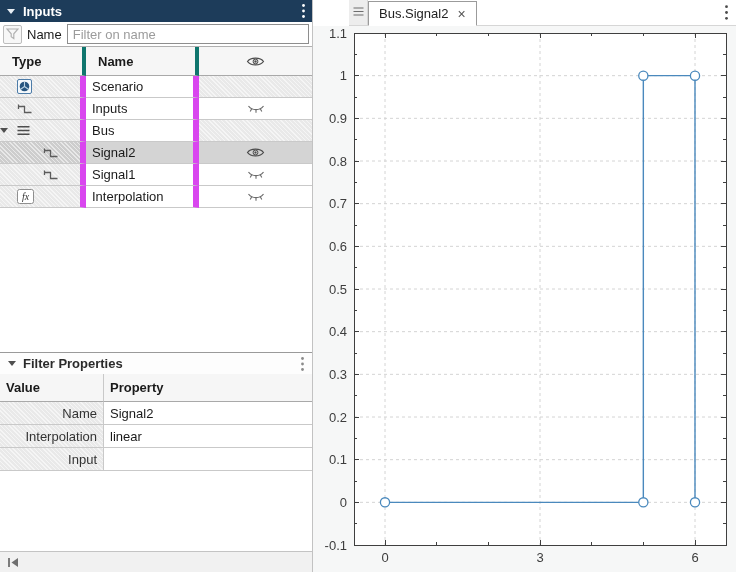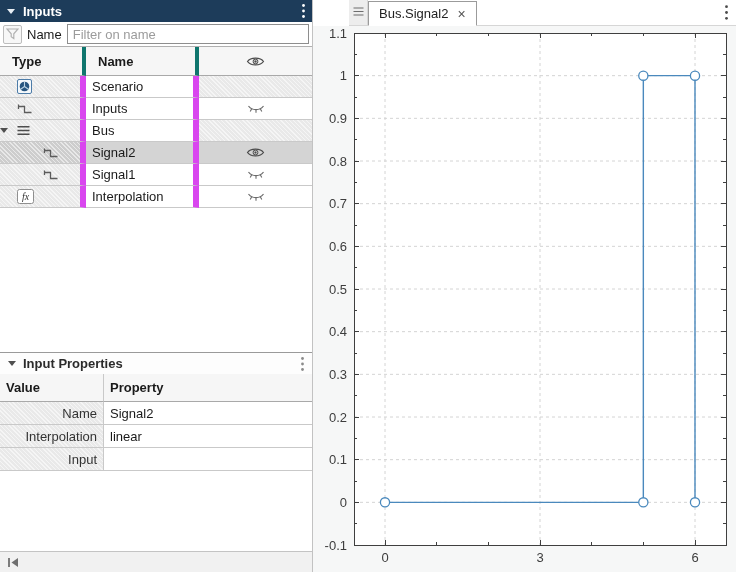--- a/index.html
+++ b/index.html
@@ -225,21 +225,21 @@
         </div>
       </div>
   </div>
 
   <div class="props-hdr">
     <span class="tri">
       <svg width="8" height="5" viewBox="0 0 8 5">
           <path d="M0 0 h8 L4 5 Z" fill="#4f4f4f"></path>
         </svg>
     </span>
-    <span class="ttl">Input Properties</span>
+    <span class="ttl">Filter Properties</span>
     <span class="kebab" style="color:#8a8a8a">
       <svg width="3" height="14" viewBox="0 0 3 14">
           <circle cx="1.5" cy="1.5" r="1.4" fill="currentColor"></circle>
           <circle cx="1.5" cy="7" r="1.4" fill="currentColor"></circle>
           <circle cx="1.5" cy="12.5" r="1.4" fill="currentColor"></circle>
         </svg>
     </span>
   </div>
 
   <div class="props">

